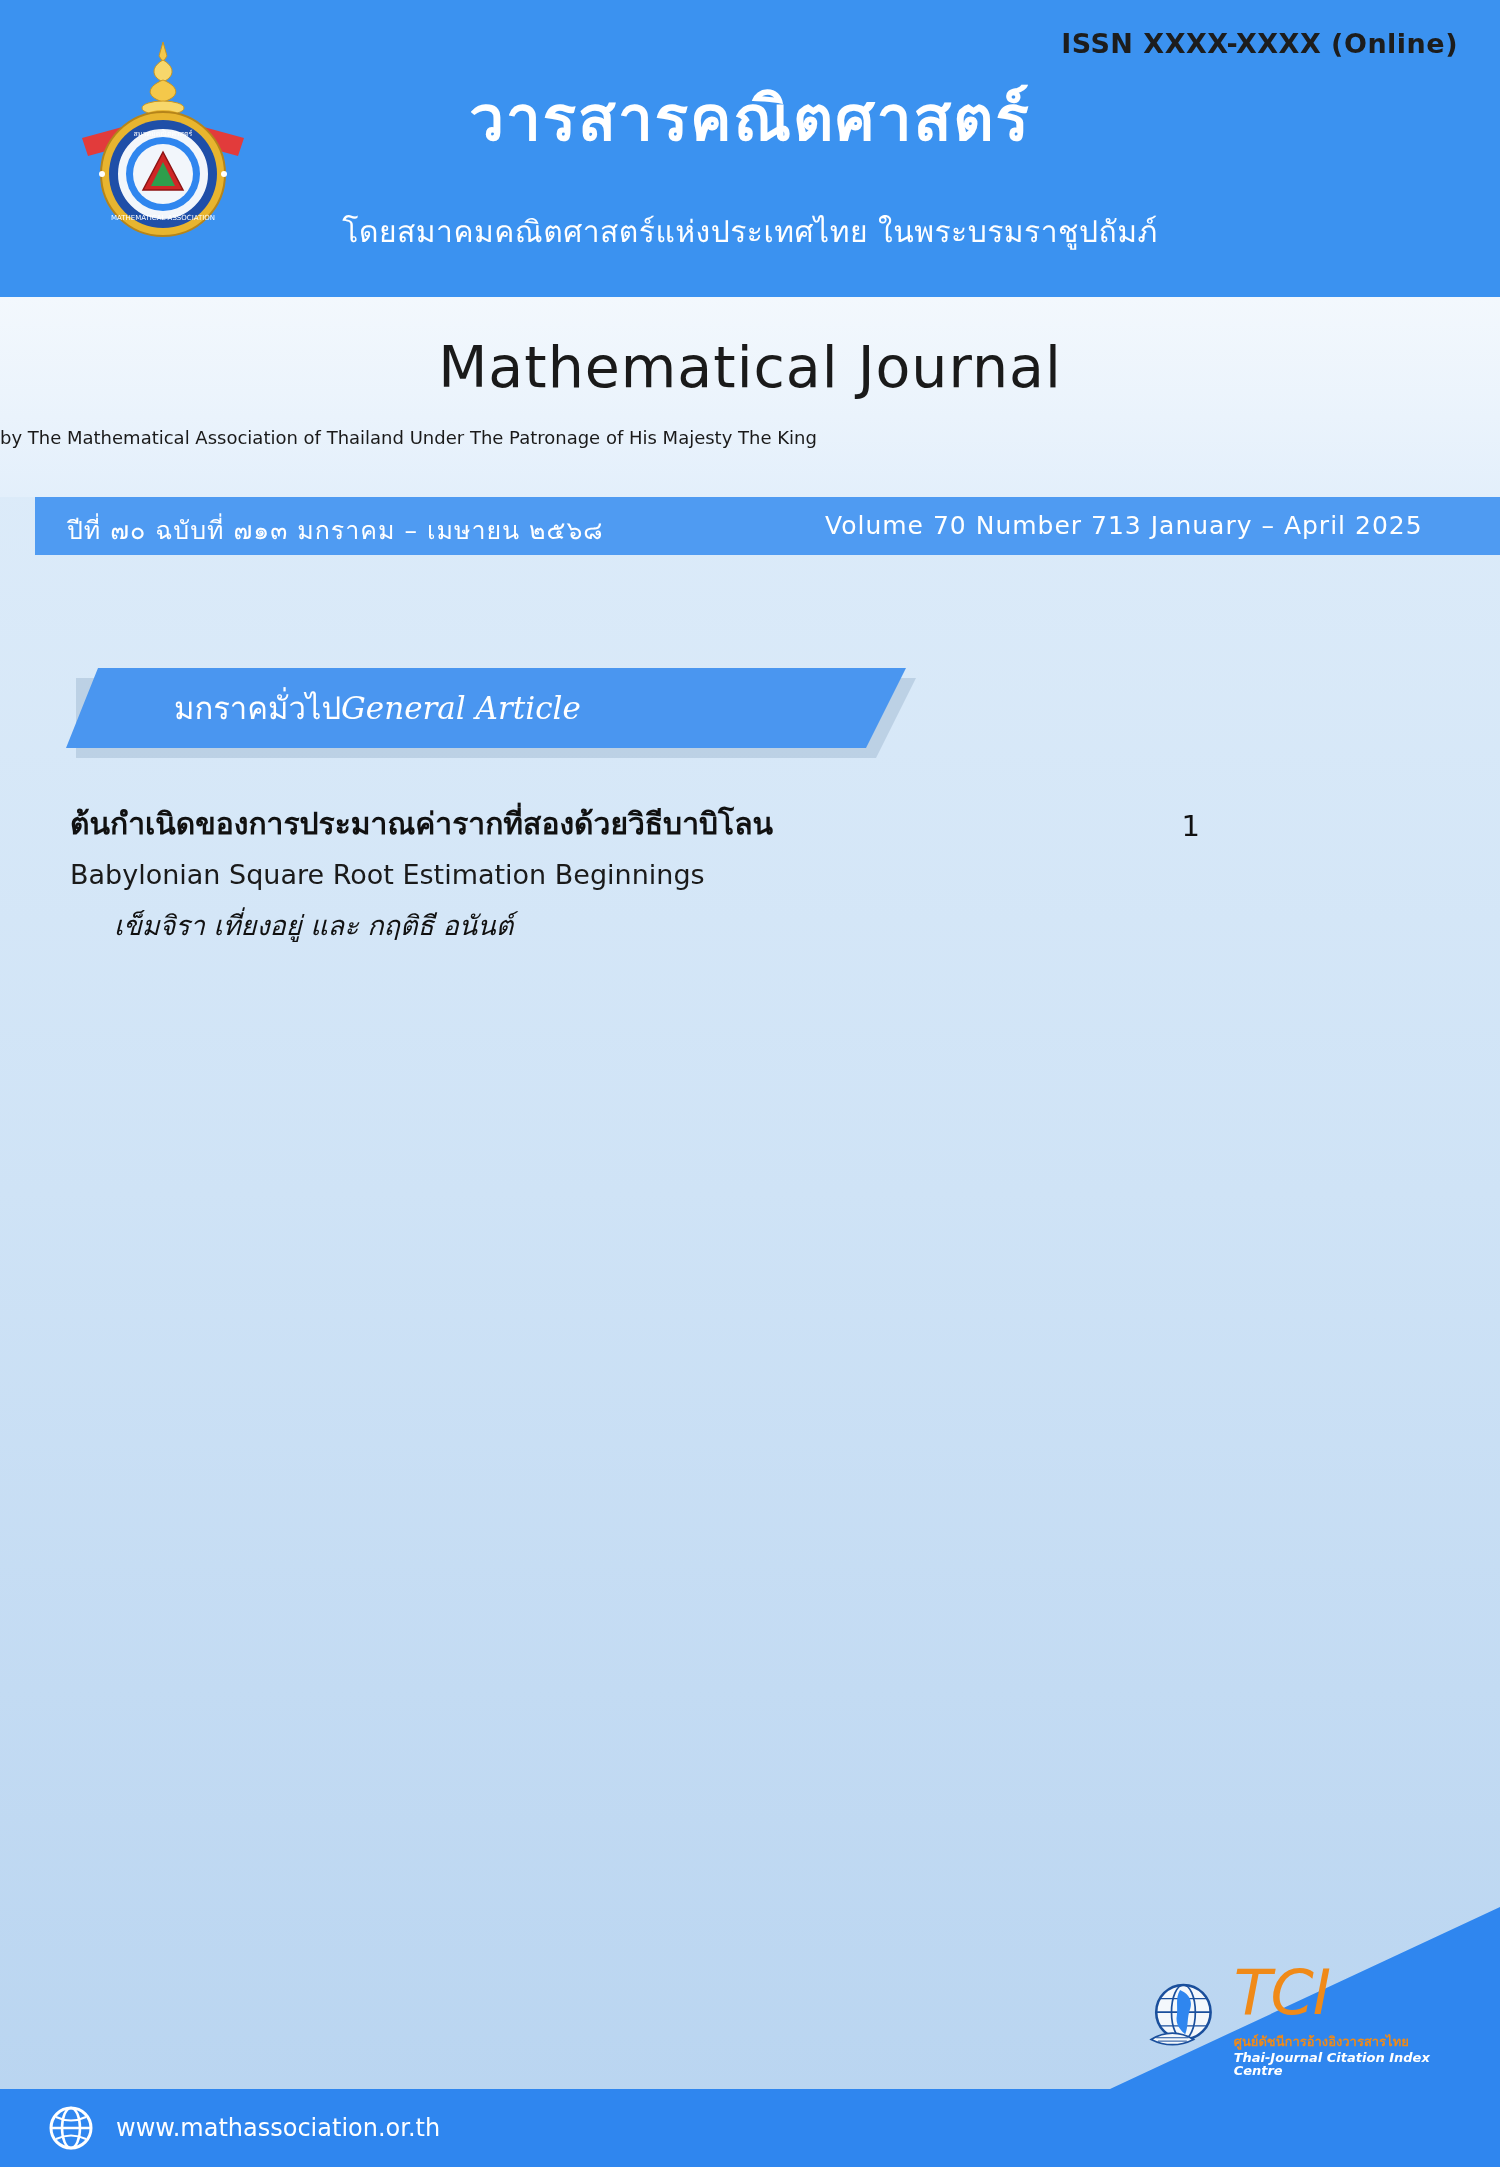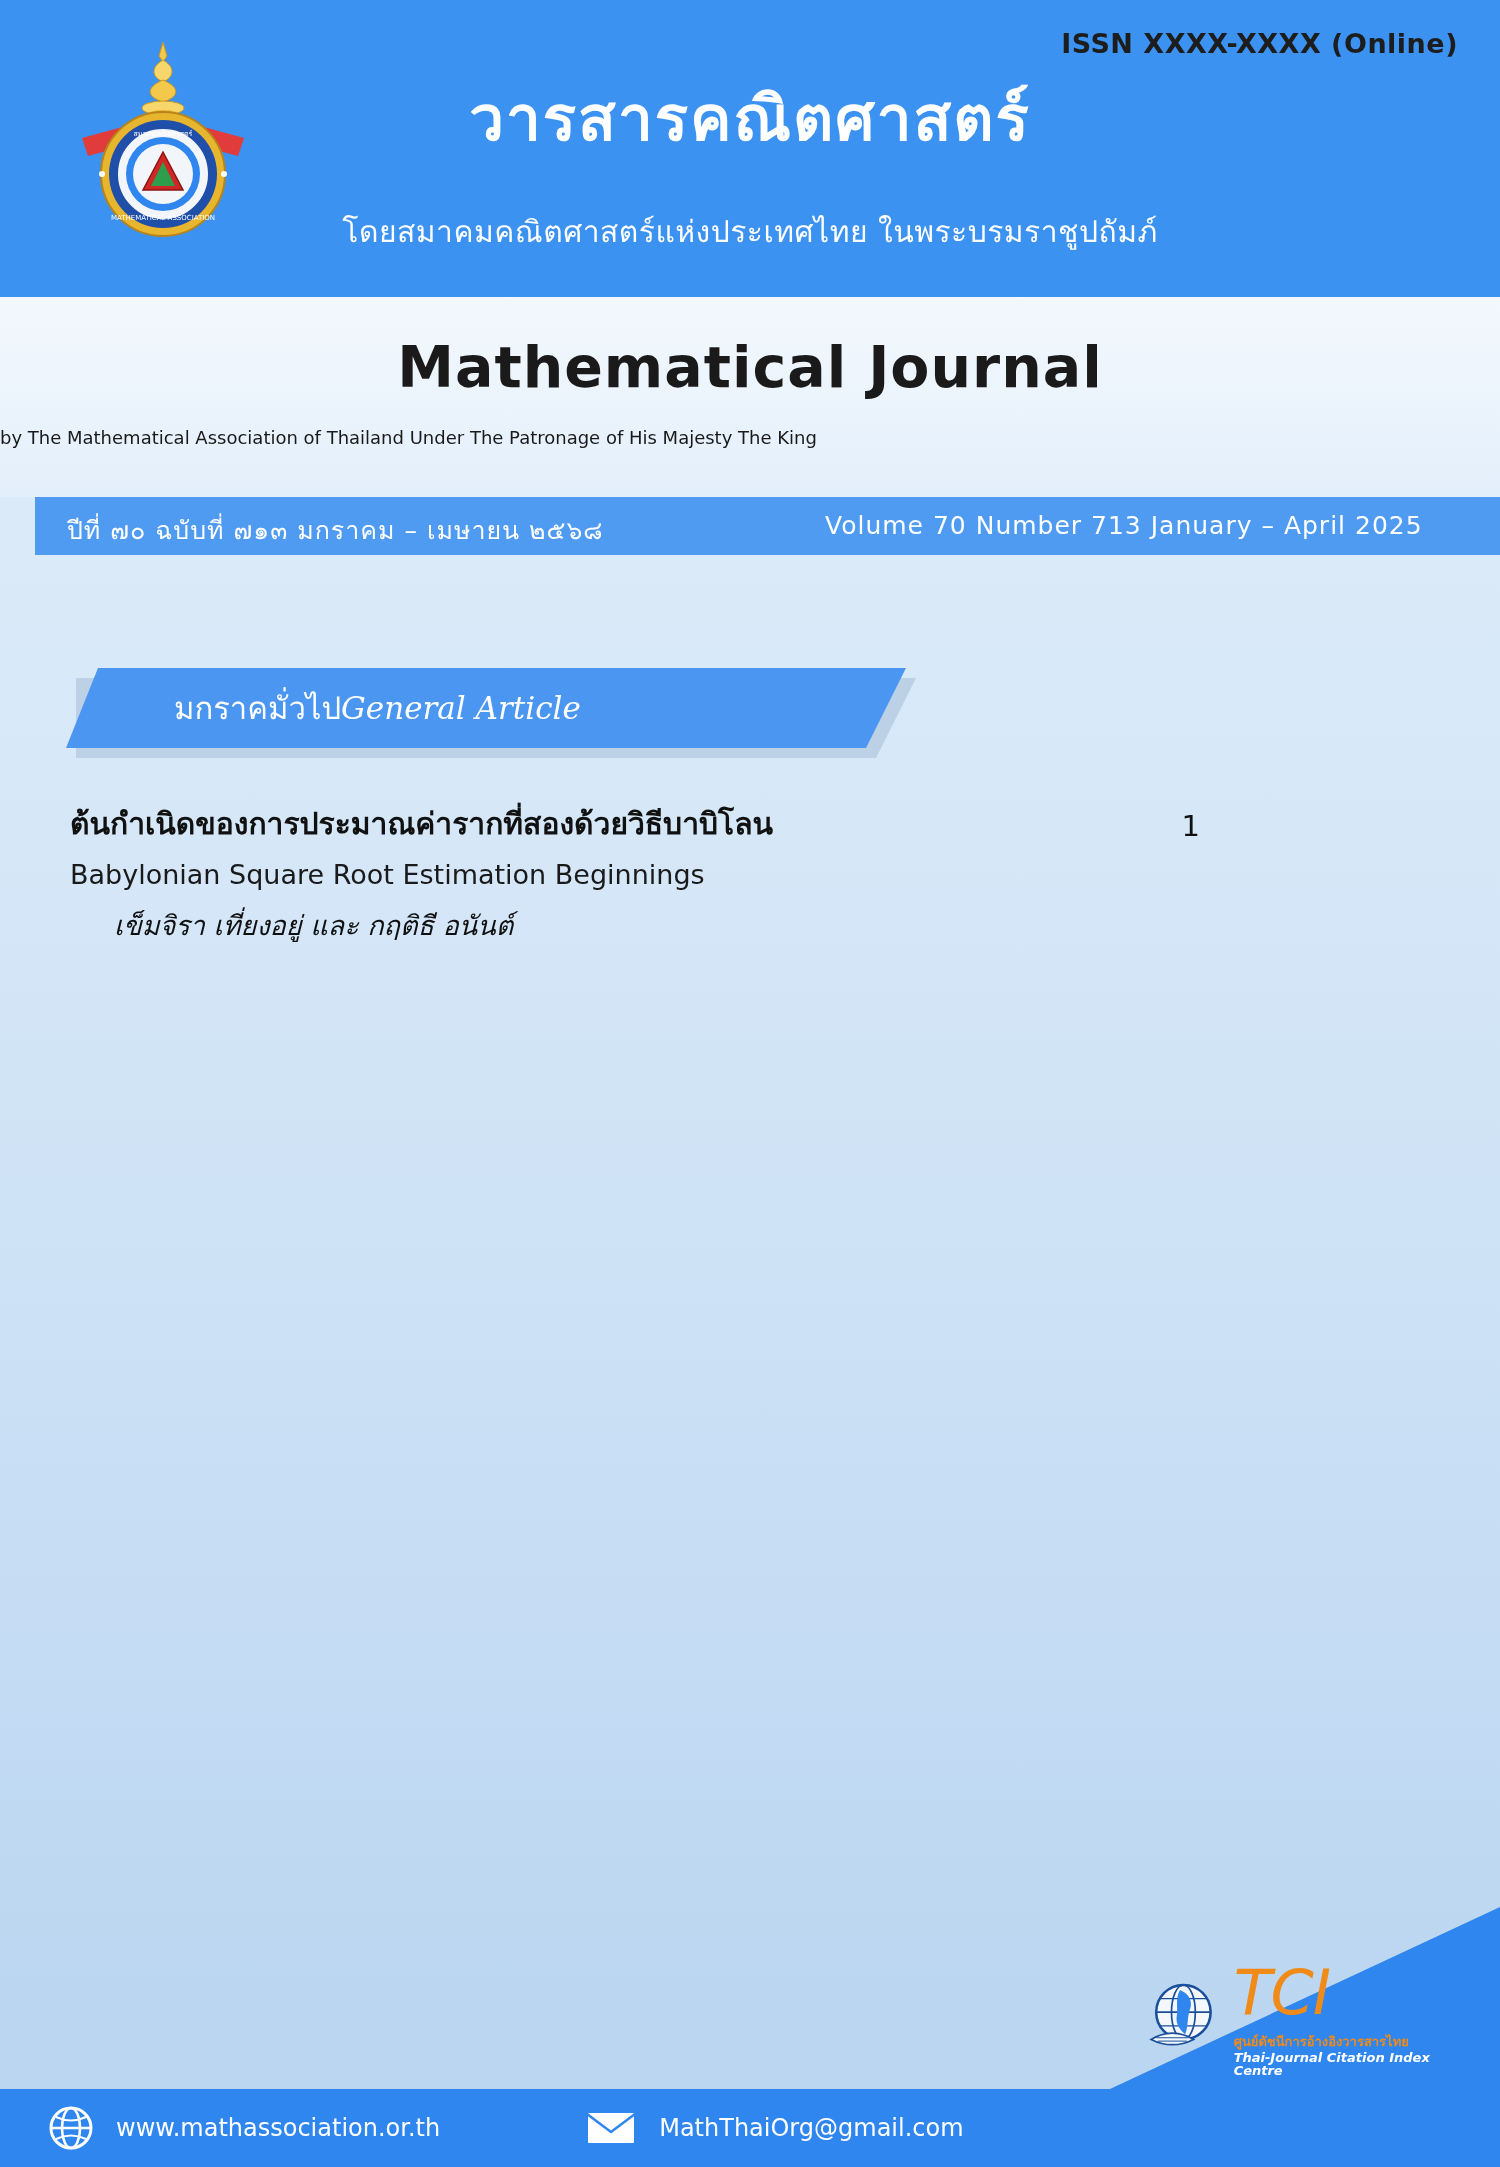--- a/index.html
+++ b/index.html
@@ -66,21 +66,21 @@
     width: 1500px; height: 200px;
     background: linear-gradient(180deg, #f3f8fd 0%, #eaf3fc 60%, #e3effb 100%);
   }
   .eng-title {
     position: absolute;
     top: 37px; left: 0; width: 1500px;
     text-align: center;
     font-size: 57px;
     color: #1a1a1a;
     letter-spacing: 1px;
-    font-weight: bold;
+    font-weight: normal;
   }
   .eng-subtitle {
     position: absolute;
     top: 130px; left: 0; width: 1500px;
     font-size: 18px;
     color: #1a1a1a;
   }
 
   
   .volume-bar {
@@ -353,22 +353,15 @@
     <div class="footer-item web">
       <svg width="46" height="46" viewBox="0 0 46 46">
         <circle cx="23" cy="23" r="20" fill="none" stroke="#ffffff" stroke-width="3"></circle>
         <ellipse cx="23" cy="23" rx="9" ry="20" fill="none" stroke="#ffffff" stroke-width="2.5"></ellipse>
         <line x1="3" y1="23" x2="43" y2="23" stroke="#ffffff" stroke-width="2.5"></line>
         <path d="M8 12 Q23 19 38 12" fill="none" stroke="#ffffff" stroke-width="2"></path>
         <path d="M8 34 Q23 27 38 34" fill="none" stroke="#ffffff" stroke-width="2"></path>
       </svg>
       <span class="label">www.mathassociation.or.th</span>
     </div>
-    <div class="footer-item mail">
-      <svg width="52" height="40" viewBox="0 0 52 40">
-        <rect x="2" y="4" width="48" height="32" rx="2" fill="#ffffff" stroke="#2f86ef" stroke-width="2"></rect>
-        <path d="M2 6 L26 24 L50 6" fill="none" stroke="#2f86ef" stroke-width="2.5"></path>
-      </svg>
-      <span class="label">MathThaiOrg@gmail.com</span>
-    </div>
   </div>
 
 </div>
 
 </body></html>

